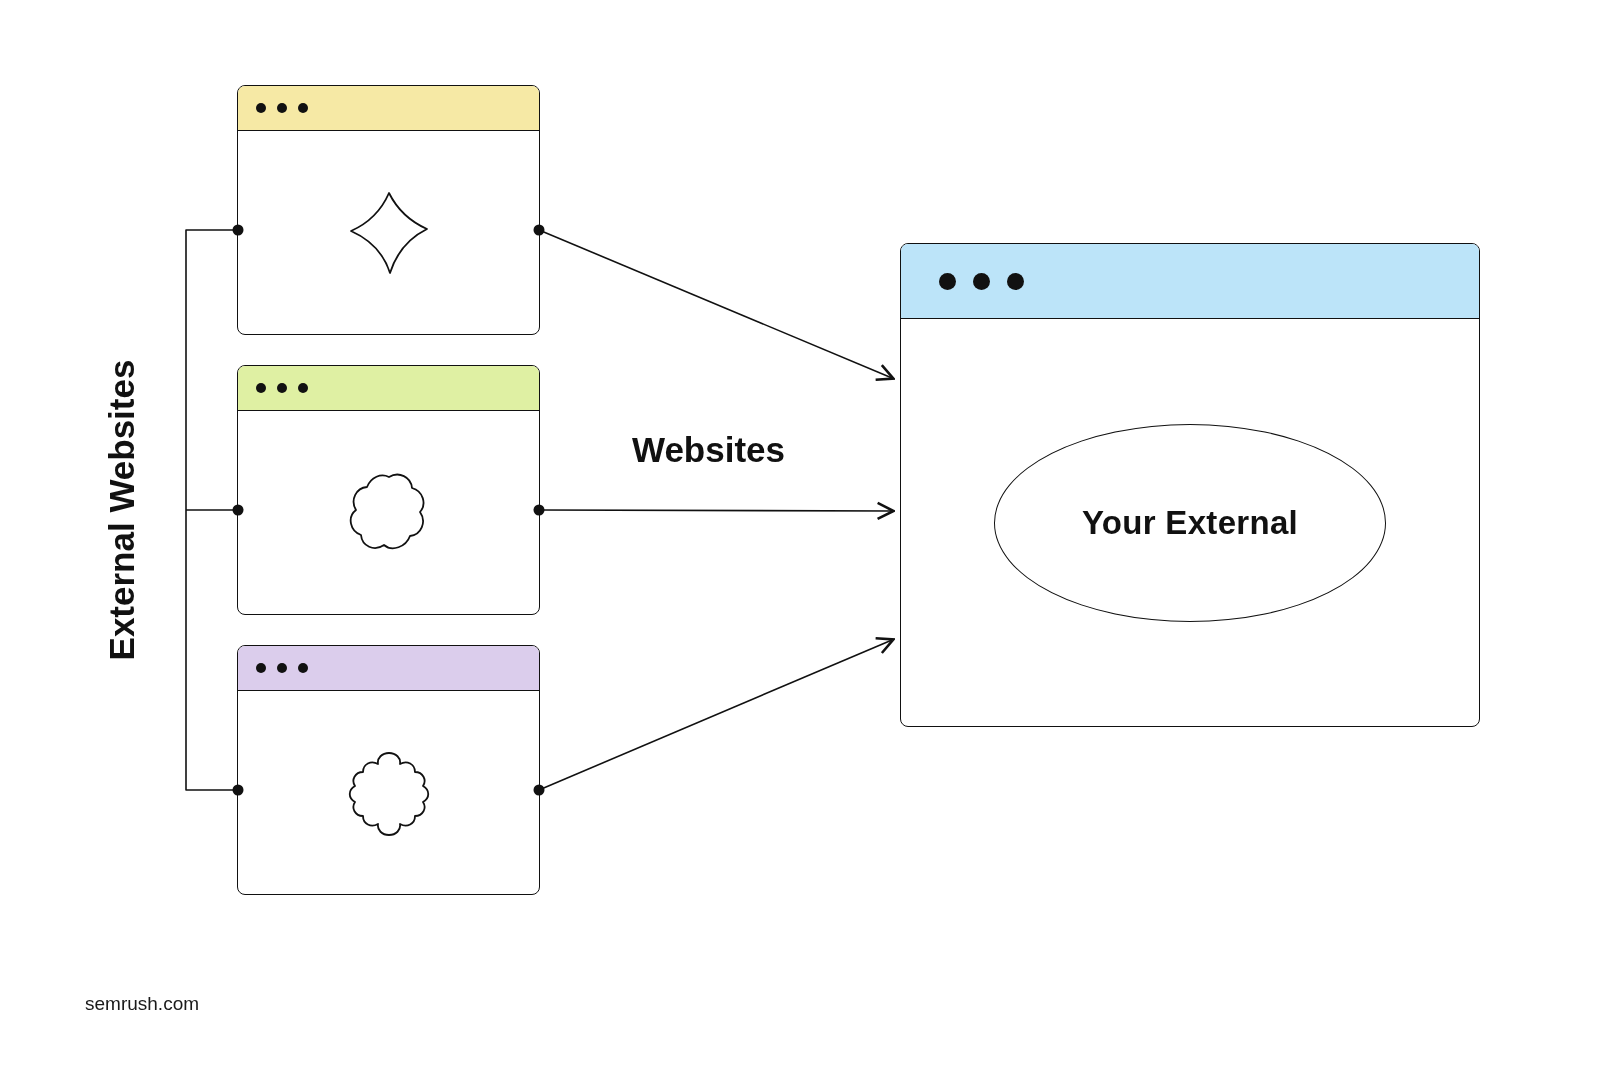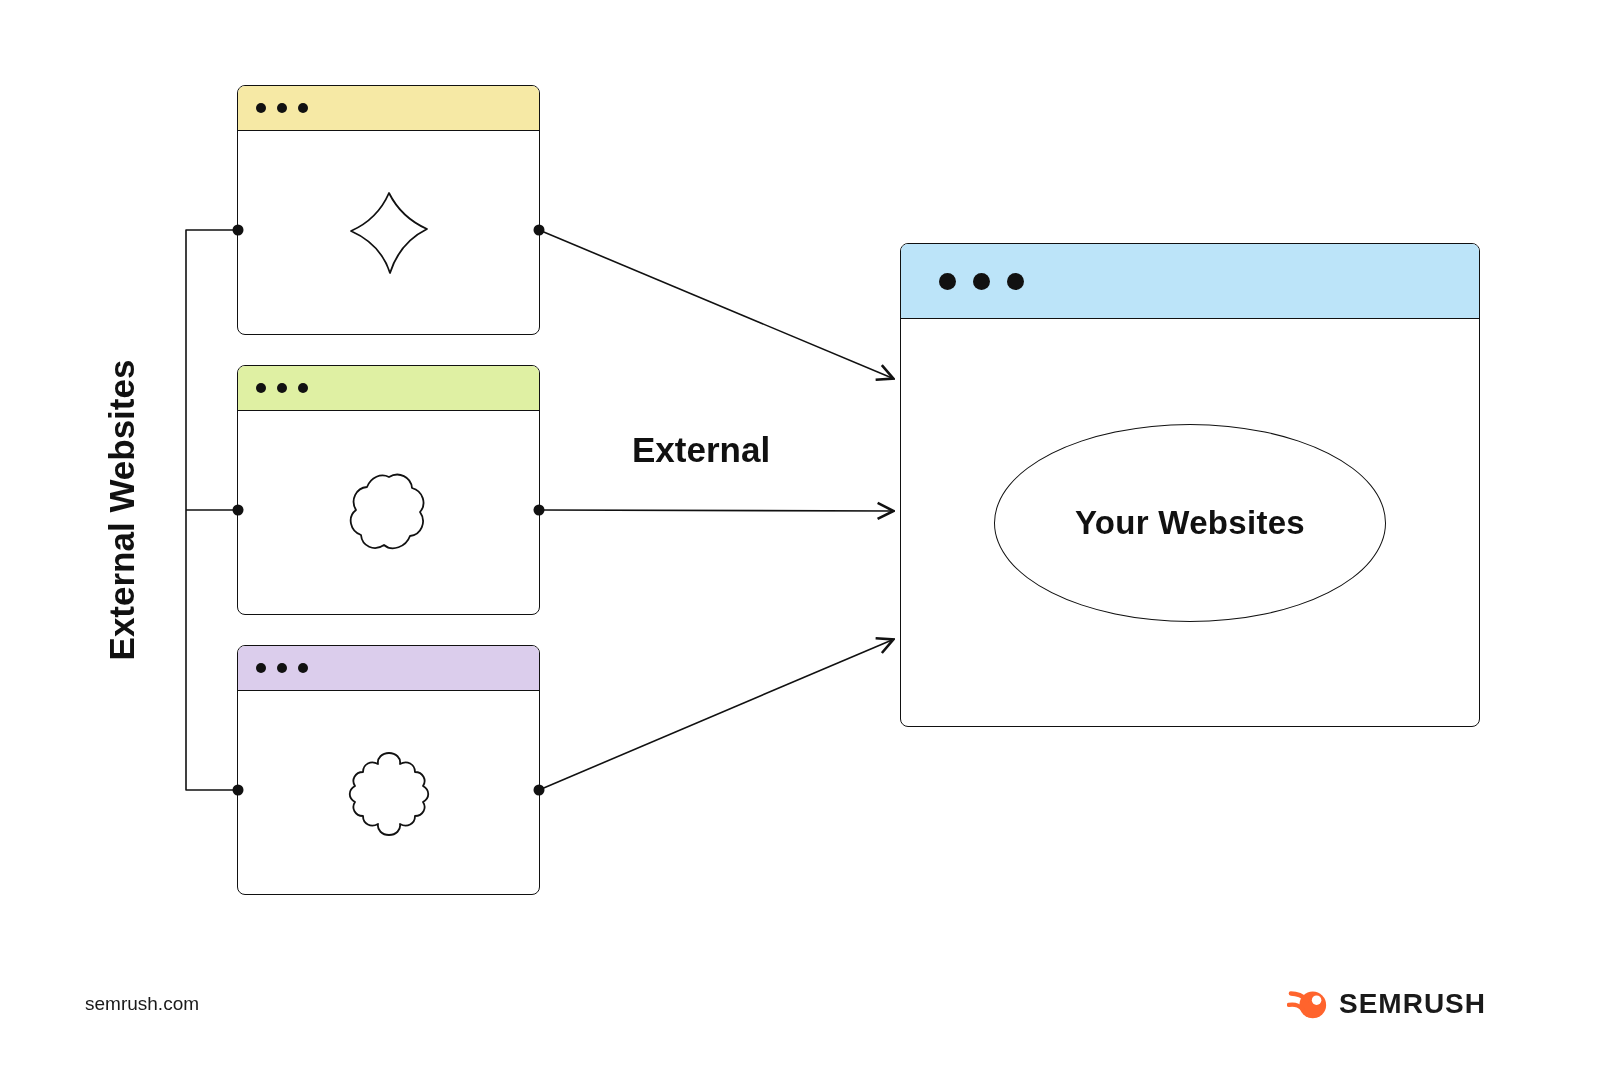--- a/index.html
+++ b/index.html
@@ -90,33 +90,33 @@
         <span class="dot"></span>
       </div>
     </div>
     <div class="body">
       <svg class="blob" viewBox="0 0 100 100">
         <path d="M50 10 C57 10 62 15 61 21 C68 17 76 21 76 29 C84 29 88 37 84 43 C91 47 91 55 84 59 C88 65 84 73 76 73 C76 81 68 85 61 81 C62 87 57 92 50 92 C43 92 38 87 39 81 C32 85 24 81 24 73 C16 73 12 65 16 59 C9 55 9 47 16 43 C12 37 16 29 24 29 C24 21 32 17 39 21 C38 15 43 10 50 10 Z"></path>
       </svg>
     </div>
   </div>
 
-  <div class="label-backlinks">External</div>
+  <div class="label-backlinks">Websites</div>
 
   <div class="window" id="main-window">
     <div class="header">
       <div class="dots">
         <span class="dot"></span>
         <span class="dot"></span>
         <span class="dot"></span>
       </div>
     </div>
     <div class="body">
       <div class="ellipse">
-        <span>Your Websites</span>
+        <span>Your External</span>
       </div>
     </div>
   </div>
 
   <svg class="overlay" viewBox="0 0 1600 1070">
     <defs>
       <marker id="arrow" viewBox="0 0 12 12" refX="10" refY="6" markerWidth="12" markerHeight="12" orient="auto">
         <path d="M1 1 L11 6 L1 11" fill="none" stroke="#111111" stroke-width="1.6"></path>
       </marker>
     </defs>
@@ -132,23 +132,14 @@
     <circle cx="539" cy="510" r="5.5" fill="#111111"></circle>
     <circle cx="539" cy="790" r="5.5" fill="#111111"></circle>
 
     <line x1="539" y1="230" x2="892" y2="378" stroke="#111111" stroke-width="1.6" marker-end="url(#arrow)"></line>
     <line x1="539" y1="510" x2="892" y2="511" stroke="#111111" stroke-width="1.6" marker-end="url(#arrow)"></line>
     <line x1="539" y1="790" x2="892" y2="640" stroke="#111111" stroke-width="1.6" marker-end="url(#arrow)"></line>
   </svg>
 
   <div class="footer-site">semrush.com</div>
 
-  <div class="brand">
-    <svg width="42" height="36" viewBox="0 0 44 36">
-      <circle cx="27" cy="19" r="14" fill="#FF642D"></circle>
-      <circle cx="31" cy="14" r="5" fill="#ffffff"></circle>
-      <path d="M4 7 C11 7 17 10 21 14" stroke="#FF642D" stroke-width="4.5" fill="none" stroke-linecap="round"></path>
-      <path d="M2 19 C8 18 13 20 16 23" stroke="#FF642D" stroke-width="4.5" fill="none" stroke-linecap="round"></path>
-    </svg>
-    <span class="brand-text">SEMRUSH</span>
-  </div>
 
 </div>
 
 </body></html>

